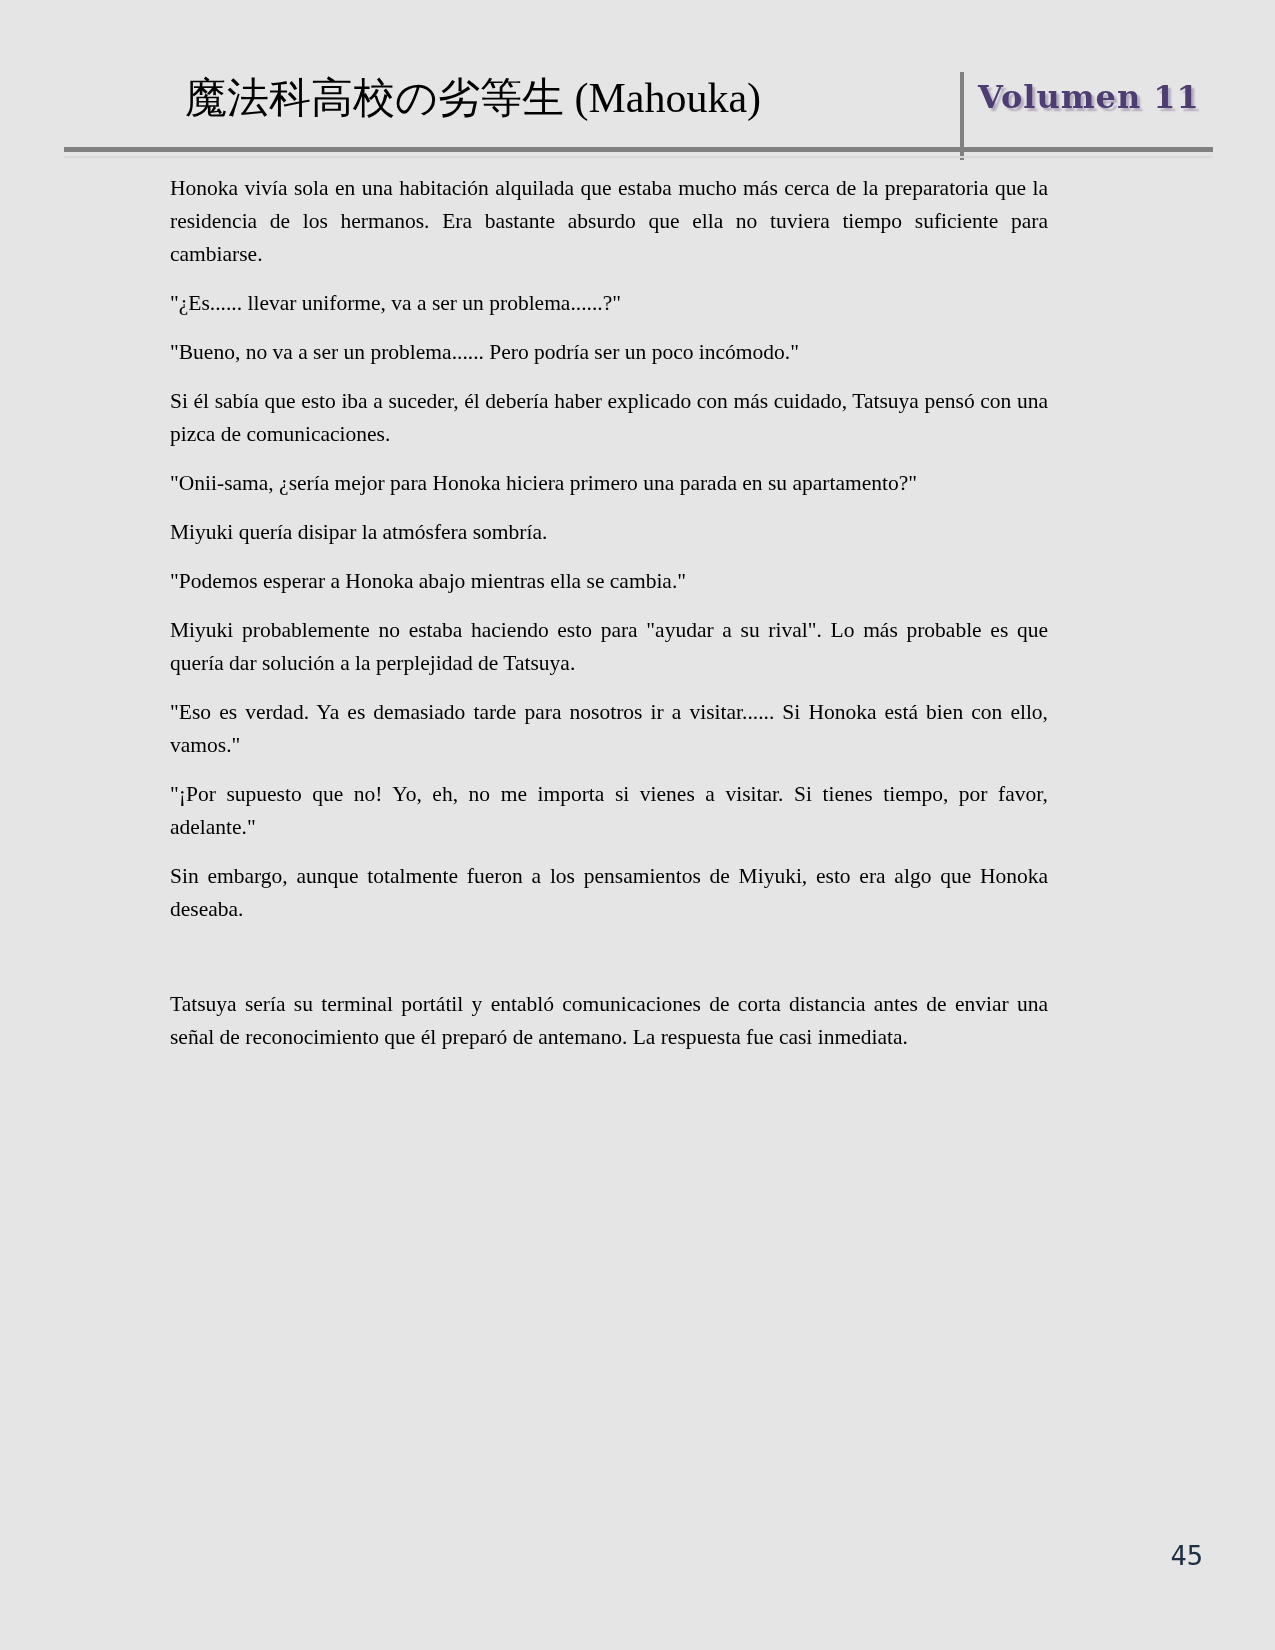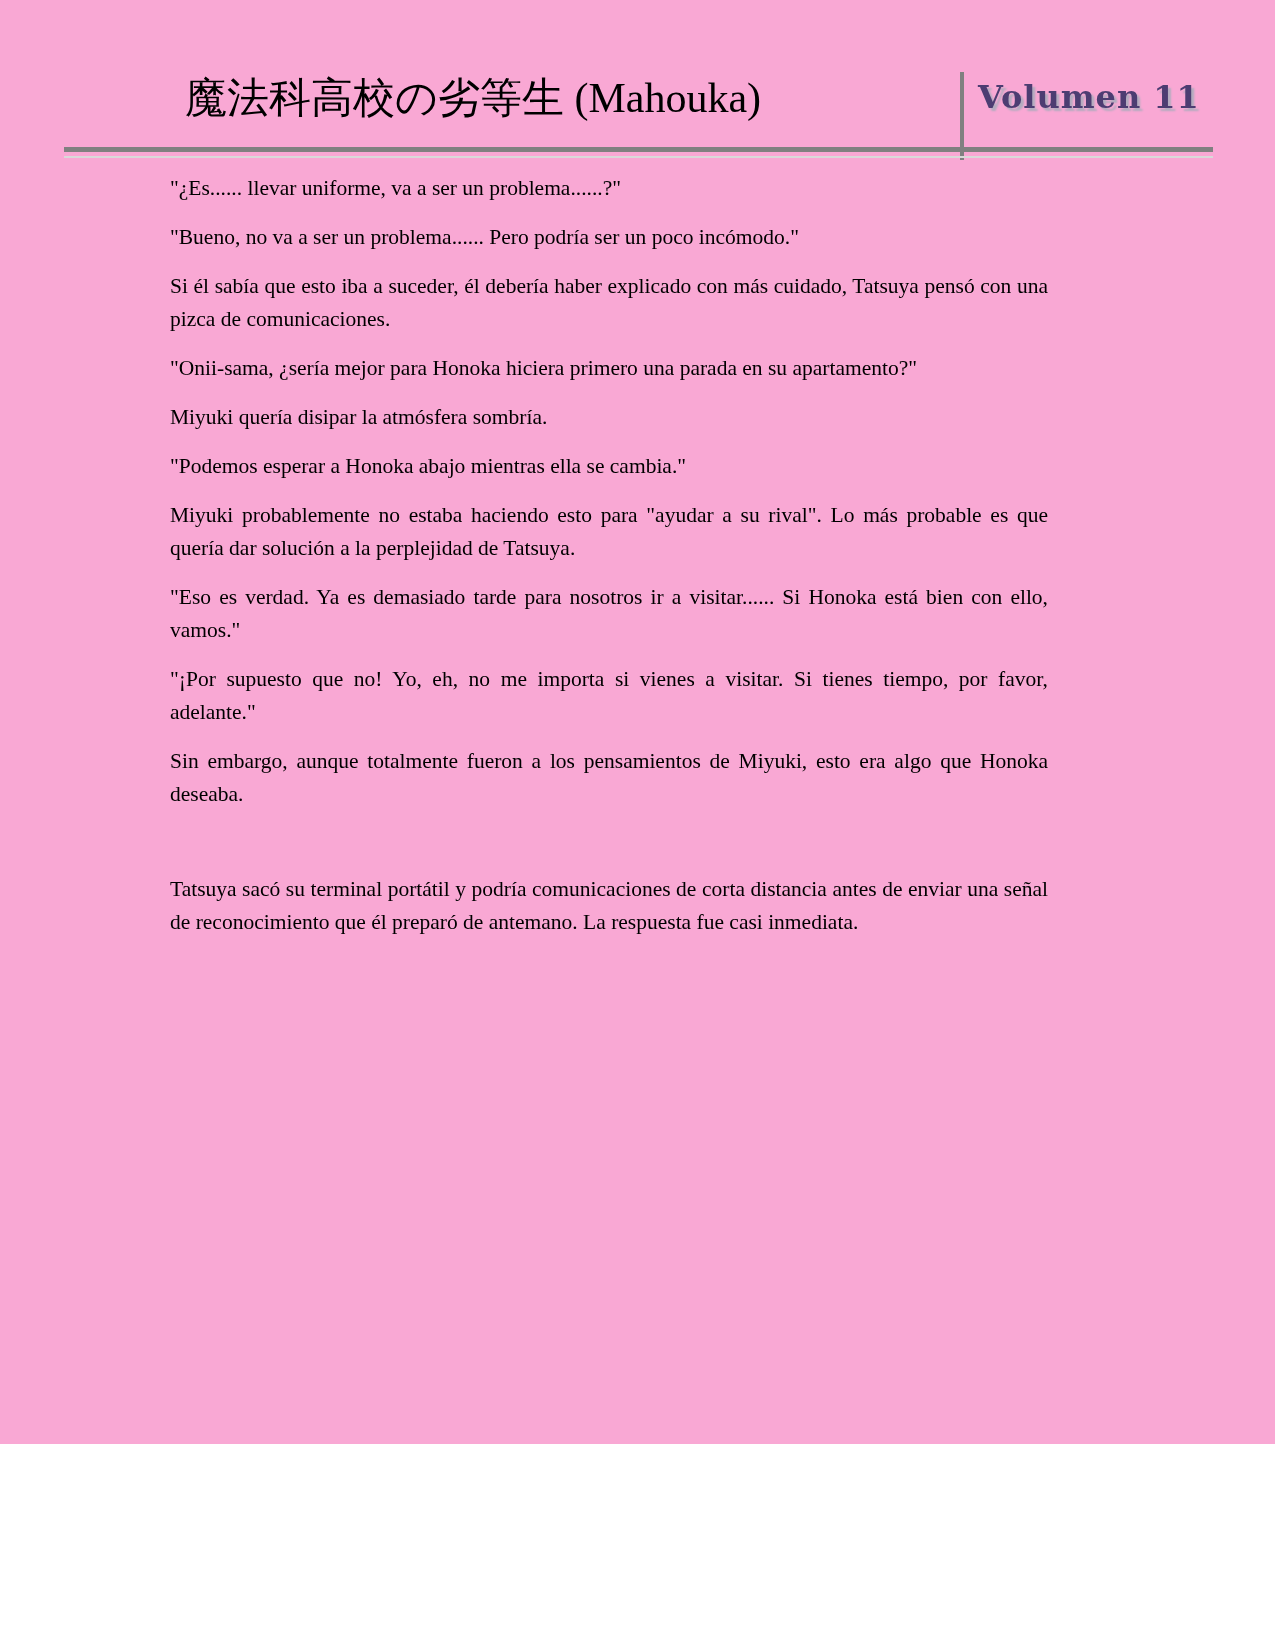--- a/index.html
+++ b/index.html
@@ -1,20 +1,20 @@
 <!DOCTYPE html>
 <html><head>
 <meta charset="utf-8">
 <style>
   html, body { margin: 0; padding: 0; background: #ffffff; }
   .page {
     position: relative;
     width: 1275px;
-    height: 1444px;
-    background: #f9a8d4;
+    height: 1650px;
+    background: #e5e5e5;
     font-family: "Liberation Serif", serif;
     color: #000000;
     overflow: hidden;
   }
 
   
   .jp-title {
     position: absolute;
     left: 185px;
     top: 72px;
@@ -95,29 +95,30 @@
 
   <div class="header">
     <div class="jp-title">魔法科高校の劣等生 (Mahouka)</div>
     <div class="vbar"></div>
     <div class="volume">Volumen 11</div>
     <div class="hrule"></div>
     <div class="hrule-light"></div>
   </div>
 
   <div class="content">
+    <p class="para">Honoka vivía sola en una habitación alquilada que estaba mucho más cerca de la preparatoria que la residencia de los hermanos. Era bastante absurdo que ella no tuviera tiempo suficiente para cambiarse.</p>
     <p class="para">"¿Es...... llevar uniforme, va a ser un problema......?"</p>
     <p class="para">"Bueno, no va a ser un problema...... Pero podría ser un poco incómodo."</p>
     <p class="para">Si él sabía que esto iba a suceder, él debería haber explicado con más cuidado, Tatsuya pensó con una pizca de comunicaciones.</p>
     <p class="para">"Onii-sama, ¿sería mejor para Honoka hiciera primero una parada en su apartamento?"</p>
     <p class="para">Miyuki quería disipar la atmósfera sombría.</p>
     <p class="para">"Podemos esperar a Honoka abajo mientras ella se cambia."</p>
     <p class="para">Miyuki probablemente no estaba haciendo esto para "ayudar a su rival". Lo más probable es que quería dar solución a la perplejidad de Tatsuya.</p>
     <p class="para">"Eso es verdad. Ya es demasiado tarde para nosotros ir a visitar...... Si Honoka está bien con ello, vamos."</p>
     <p class="para">"¡Por supuesto que no! Yo, eh, no me importa si vienes a visitar. Si tienes tiempo, por favor, adelante."</p>
     <p class="para">Sin embargo, aunque totalmente fueron a los pensamientos de Miyuki, esto era algo que Honoka deseaba.</p>
     <div class="scene-break"></div>
-    <p class="para">Tatsuya sacó su terminal portátil y podría comunicaciones de corta distancia antes de enviar una señal de reconocimiento que él preparó de antemano. La respuesta fue casi inmediata.</p>
+    <p class="para">Tatsuya sería su terminal portátil y entabló comunicaciones de corta distancia antes de enviar una señal de reconocimiento que él preparó de antemano. La respuesta fue casi inmediata.</p>
   </div>
 
   <div class="page-number">45</div>
 
 </div>
 
 </body></html>

